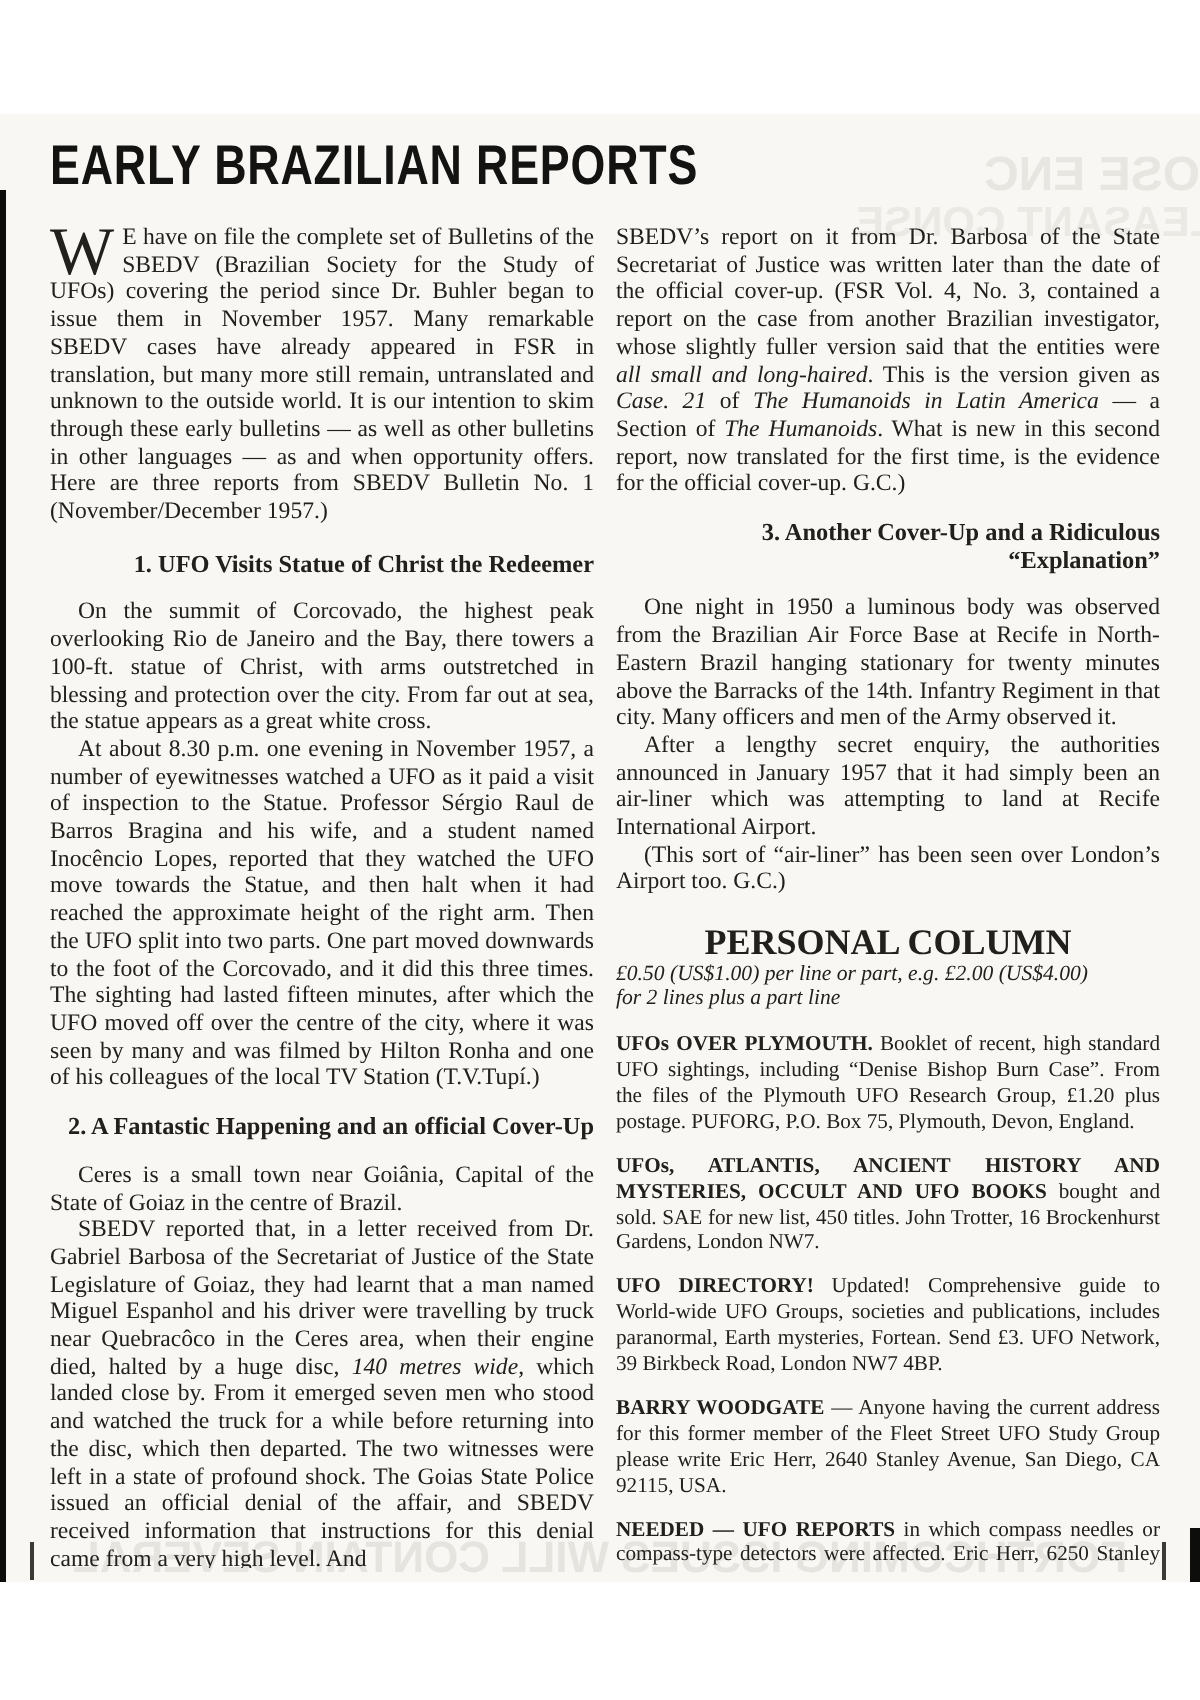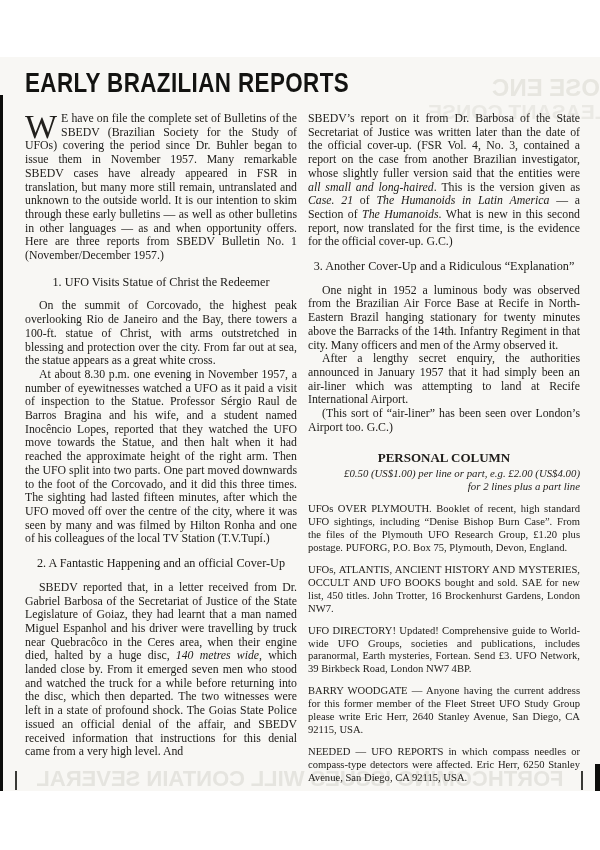--- a/index.html
+++ b/index.html
@@ -38,31 +38,31 @@
     text-align:justify; color:#22201d; font-size:11.8px; line-height:13.7px;
   }
   .col-left  { left:25px; }
   .col-right { left:308px; }
 
   p { margin:0; text-indent:14px; }
   .noindent { text-indent:0; }
   .intro { text-indent:0; margin-bottom:13px; }
   .dropcap { float:left; font-size:34px; line-height:25px; padding:2px 4px 0 0; }
   .sec-head {
-    text-align:center; font-weight:normal; font-size:12.2px;
+    text-align:right; font-weight:bold; font-size:12.2px;
     margin:11px 0 10px; text-indent:0;
   }
   .it { font-style:italic;margin-top:16px; }
 
   .personal { margin-top:17px; }
-  .personal-head { text-align:center; font-weight:bold; font-size:13px; margin:0 0 2px; text-indent:0; }
-  .rates { text-align:right; font-style:italic; font-size:10.8px; line-height:12.6px; margin:0; text-indent:0; }
+  .personal-head { text-align:center; font-weight:bold; font-size:18px; margin:0 0 2px; text-indent:0; }
+  .rates { text-align:left; font-style:italic; font-size:10.8px; line-height:12.6px; margin:0; text-indent:0; }
   .ads { margin-top:11px; }
   .ad { font-size:10.6px; line-height:12.9px; text-indent:0; margin-bottom:9px; text-align:justify; }
-  .ad-lead { font-weight:normal; }
+  .ad-lead { font-weight:bold; }
 </style>
 </head>
 <body>
 
 <div class="canvas">
   <div class="page"></div>
 
   <div class="bleed bleed-top-1">A CLOSE ENC</div>
   <div class="bleed bleed-top-2">UNPLEASANT CONSE</div>
   <div class="bleed bleed-bottom">FORTHCOMING ISSUES WILL CONTAIN SEVERAL</div>
@@ -75,28 +75,29 @@
   <div class="title">EARLY BRAZILIAN REPORTS</div>
 
   <div class="col col-left">
     <p class="intro"><span class="dropcap">W</span><span>E have on file the complete set of Bulletins of the SBEDV (Brazilian Society for the Study of UFOs) covering the period since Dr. Buhler began to issue them in November 1957. Many remarkable SBEDV cases have already appeared in FSR in translation, but many more still remain, untranslated and unknown to the outside world. It is our intention to skim through these early bulletins — as well as other bulletins in other languages — as and when opportunity offers. Here are three reports from SBEDV Bulletin No. 1 (November/December 1957.)</span></p>
 
     <h3 class="sec-head">1. UFO Visits Statue of Christ the Redeemer</h3>
     <p>On the summit of Corcovado, the highest peak overlooking Rio de Janeiro and the Bay, there towers a 100-ft. statue of Christ, with arms outstretched in blessing and protection over the city. From far out at sea, the statue appears as a great white cross.</p>
     <p>At about 8.30 p.m. one evening in November 1957, a number of eyewitnesses watched a UFO as it paid a visit of inspection to the Statue. Professor Sérgio Raul de Barros Bragina and his wife, and a student named Inocêncio Lopes, reported that they watched the UFO move towards the Statue, and then halt when it had reached the approximate height of the right arm. Then the UFO split into two parts. One part moved downwards to the foot of the Corcovado, and it did this three times. The sighting had lasted fifteen minutes, after which the UFO moved off over the centre of the city, where it was seen by many and was filmed by Hilton Ronha and one of his colleagues of the local TV Station (T.V.Tupí.)</p>
 
     <h3 class="sec-head">2. A Fantastic Happening and an official Cover-Up</h3>
+    <p>Ceres is a small town near Goiânia, Capital of the State of Goiaz in the centre of Brazil.</p>
     <p><span>SBEDV reported that, in a letter received from Dr. Gabriel Barbosa of the Secretariat of Justice of the State Legislature of Goiaz, they had learnt that a man named Miguel Espanhol and his driver were travelling by truck near Quebracôco in the Ceres area, when their engine died, halted by a huge disc, </span><span class="it">140 metres wide</span><span>, which landed close by. From it emerged seven men who stood and watched the truck for a while before returning into the disc, which then departed. The two witnesses were left in a state of profound shock. The Goias State Police issued an official denial of the affair, and SBEDV received information that instructions for this denial came from a very high level. And</span></p>
   </div>
 
   <div class="col col-right">
     <p class="noindent"><span>SBEDV’s report on it from Dr. Barbosa of the State Secretariat of Justice was written later than the date of the official cover-up. (FSR Vol. 4, No. 3, contained a report on the case from another Brazilian investigator, whose slightly fuller version said that the entities were </span><span class="it">all small and long-haired</span><span>. This is the version given as </span><span class="it">Case. 21</span><span> of </span><span class="it">The Humanoids in Latin America</span><span> — a Section of </span><span class="it">The Humanoids</span><span>. What is new in this second report, now translated for the first time, is the evidence for the official cover-up. G.C.)</span></p>
 
     <h3 class="sec-head">3. Another Cover-Up and a Ridiculous “Explanation”</h3>
-    <p>One night in 1952 a luminous body was observed from the Brazilian Air Force Base at Recife in North-Eastern Brazil hanging stationary for twenty minutes above the Barracks of the 14th. Infantry Regiment in that city. Many officers and men of the Army observed it.</p>
+    <p>One night in 1950 a luminous body was observed from the Brazilian Air Force Base at Recife in North-Eastern Brazil hanging stationary for twenty minutes above the Barracks of the 14th. Infantry Regiment in that city. Many officers and men of the Army observed it.</p>
     <p>After a lengthy secret enquiry, the authorities announced in January 1957 that it had simply been an air-liner which was attempting to land at Recife International Airport.</p>
     <p>(This sort of “air-liner” has been seen over London’s Airport too. G.C.)</p>
 
     <div class="personal">
       <h4 class="personal-head">PERSONAL COLUMN</h4>
       <p class="rates">£0.50 (US$1.00) per line or part, e.g. £2.00 (US$4.00)</p>
       <p class="rates">for 2 lines plus a part line</p>
 
       <div class="ads">
         <p class="ad"><span class="ad-lead">UFOs OVER PLYMOUTH.</span><span> Booklet of recent, high standard UFO sightings, including “Denise Bishop Burn Case”. From the files of the Plymouth UFO Research Group, £1.20 plus postage. PUFORG, P.O. Box 75, Plymouth, Devon, England.</span></p>

